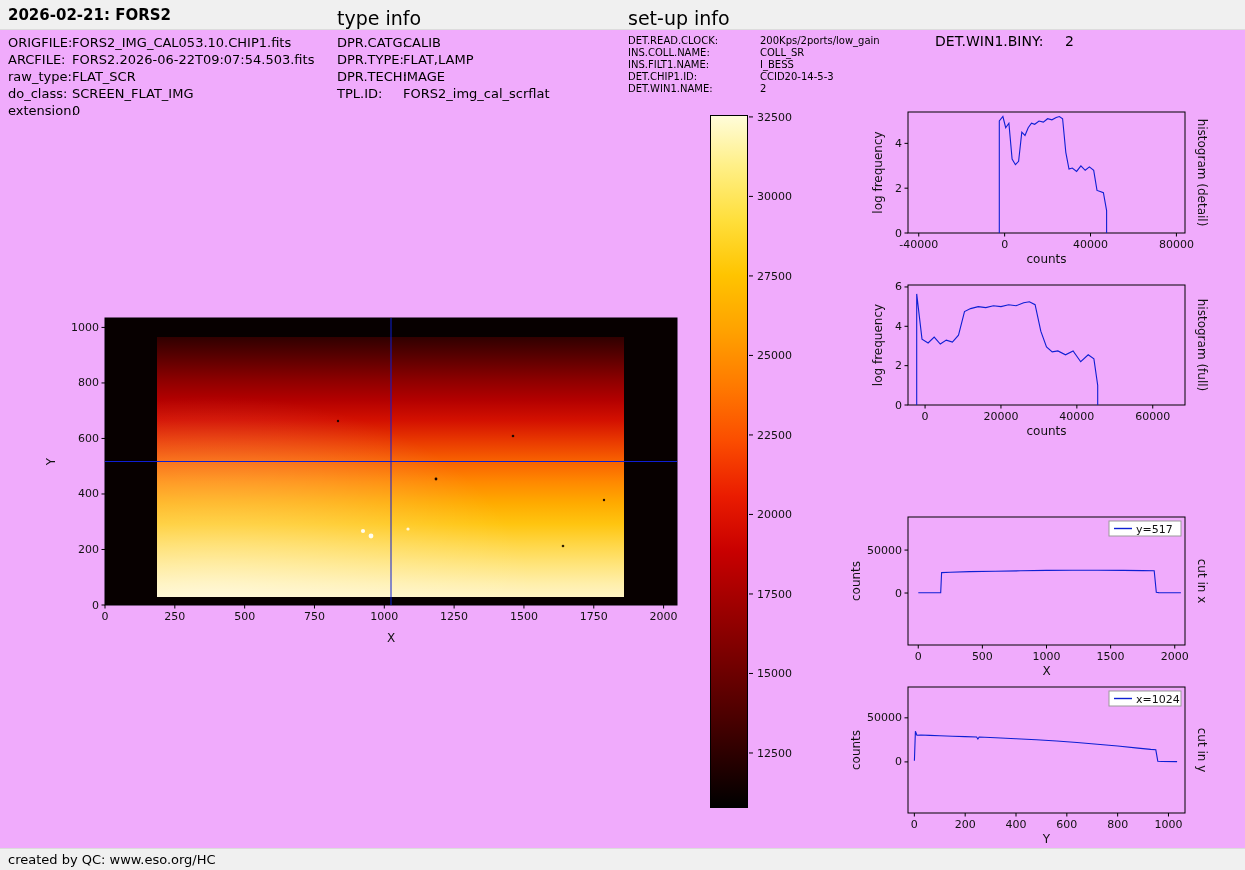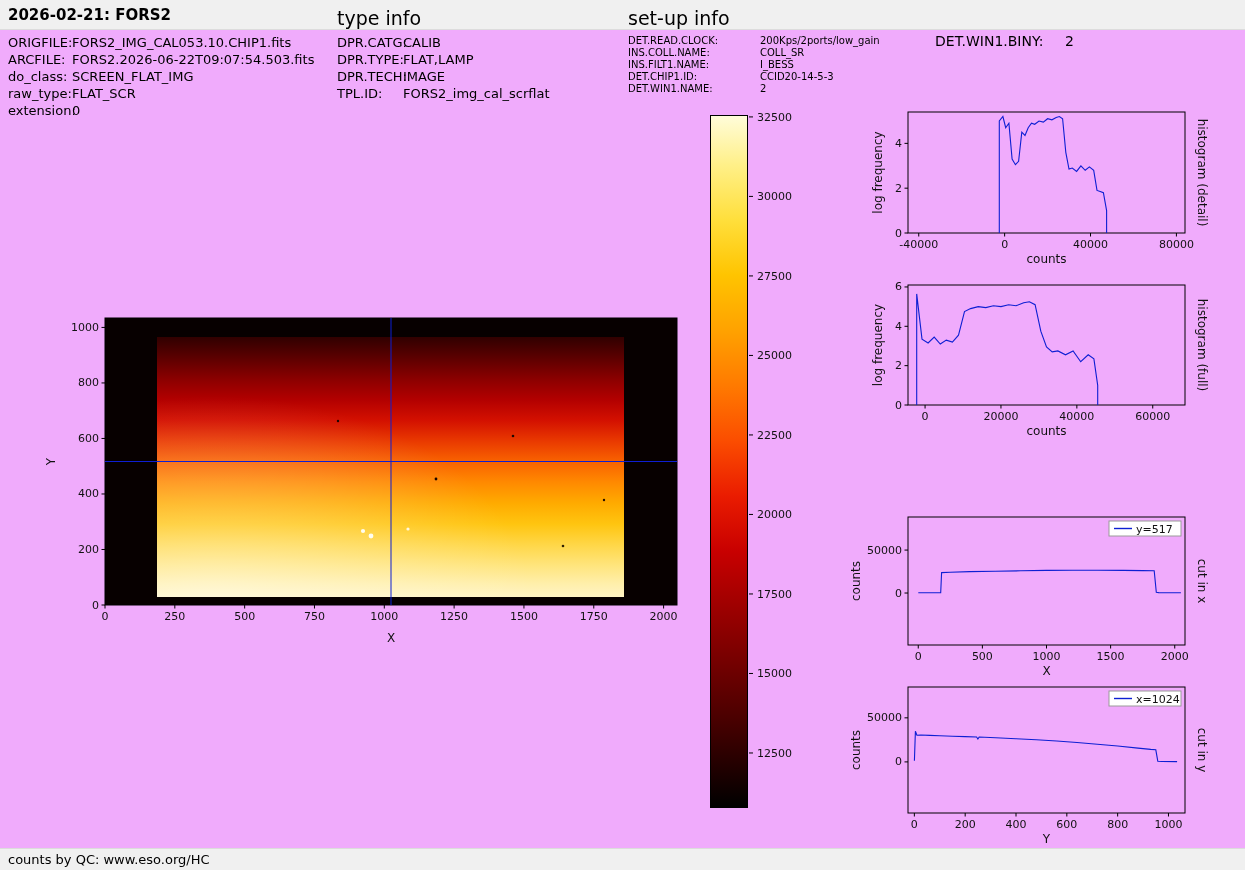--- a/index.html
+++ b/index.html
@@ -49,22 +49,22 @@
 
   <div class="topbar">
     <span class="title">2026-02-21: FORS2</span>
     <span class="sec sec-type">type info</span>
     <span class="sec sec-setup">set-up info</span>
   </div>
 
   <div id="file-info" class="infoblock">
     <div class="row"><span class="lbl">ORIGFILE:</span><span class="val">FORS2_IMG_CAL053.10.CHIP1.fits</span></div>
     <div class="row"><span class="lbl">ARCFILE:</span><span class="val">FORS2.2026-06-22T09:07:54.503.fits</span></div>
+    <div class="row"><span class="lbl">raw_type:</span><span class="val">FLAT_SCR</span></div>
     <div class="row"><span class="lbl">do_class:</span><span class="val">SCREEN_FLAT_IMG</span></div>
-    <div class="row"><span class="lbl">raw_type:</span><span class="val">FLAT_SCR</span></div>
     <div class="row"><span class="lbl">extension:</span><span class="val">0</span></div>
   </div>
 
   <div id="type-info" class="infoblock">
     <div class="row"><span class="lbl">DPR.CATG:</span><span class="val">CALIB</span></div>
     <div class="row"><span class="lbl">DPR.TYPE:</span><span class="val">FLAT,LAMP</span></div>
     <div class="row"><span class="lbl">DPR.TECH:</span><span class="val">IMAGE</span></div>
     <div class="row"><span class="lbl">TPL.ID:</span><span class="val">FORS2_img_cal_scrflat</span></div>
   </div>
 
@@ -242,16 +242,16 @@
         <text x="860" y="750" text-anchor="middle" class="axlabel" transform="rotate(-90 860 750)">counts</text>
         <text x="1198" y="750" text-anchor="middle" class="axlabel" transform="rotate(90 1198 750)">cut in y</text>
         <polyline points="914.4,760.8 915.4,731.2 916.9,735.2 920.7,735.0 929.6,735.4 939.8,735.7 952.5,736.2 965.2,736.6 976.6,737.0 977.9,739.0 979.2,737.0 995.7,737.8 1016.0,738.7 1036.3,739.8 1056.7,741.0 1077.0,742.5 1097.3,744.2 1117.7,746.0 1138.0,748.1 1150.7,749.4 1155.8,749.8 1157.8,761.2 1162.1,761.5 1177.1,761.6" fill="none" stroke="#0d1fd3" stroke-width="1.1"></polyline>
         <rect x="1109" y="691" width="72" height="15" fill="#fff" stroke="#9a9a9a"></rect>
         <line x1="1114" y1="698.5" x2="1132" y2="698.5" stroke="#0d1fd3" stroke-width="1.4"></line>
         <text x="1136" y="702.5" class="tick">x=1024</text>
       </g>
     </svg>
 
   <div class="footer">
-    <span class="fleft">counts by QC: www.eso.org/HC</span>
+    <span class="fleft">created by QC: www.eso.org/HC</span>
   </div>
 
 </div>
 
 </body></html>

